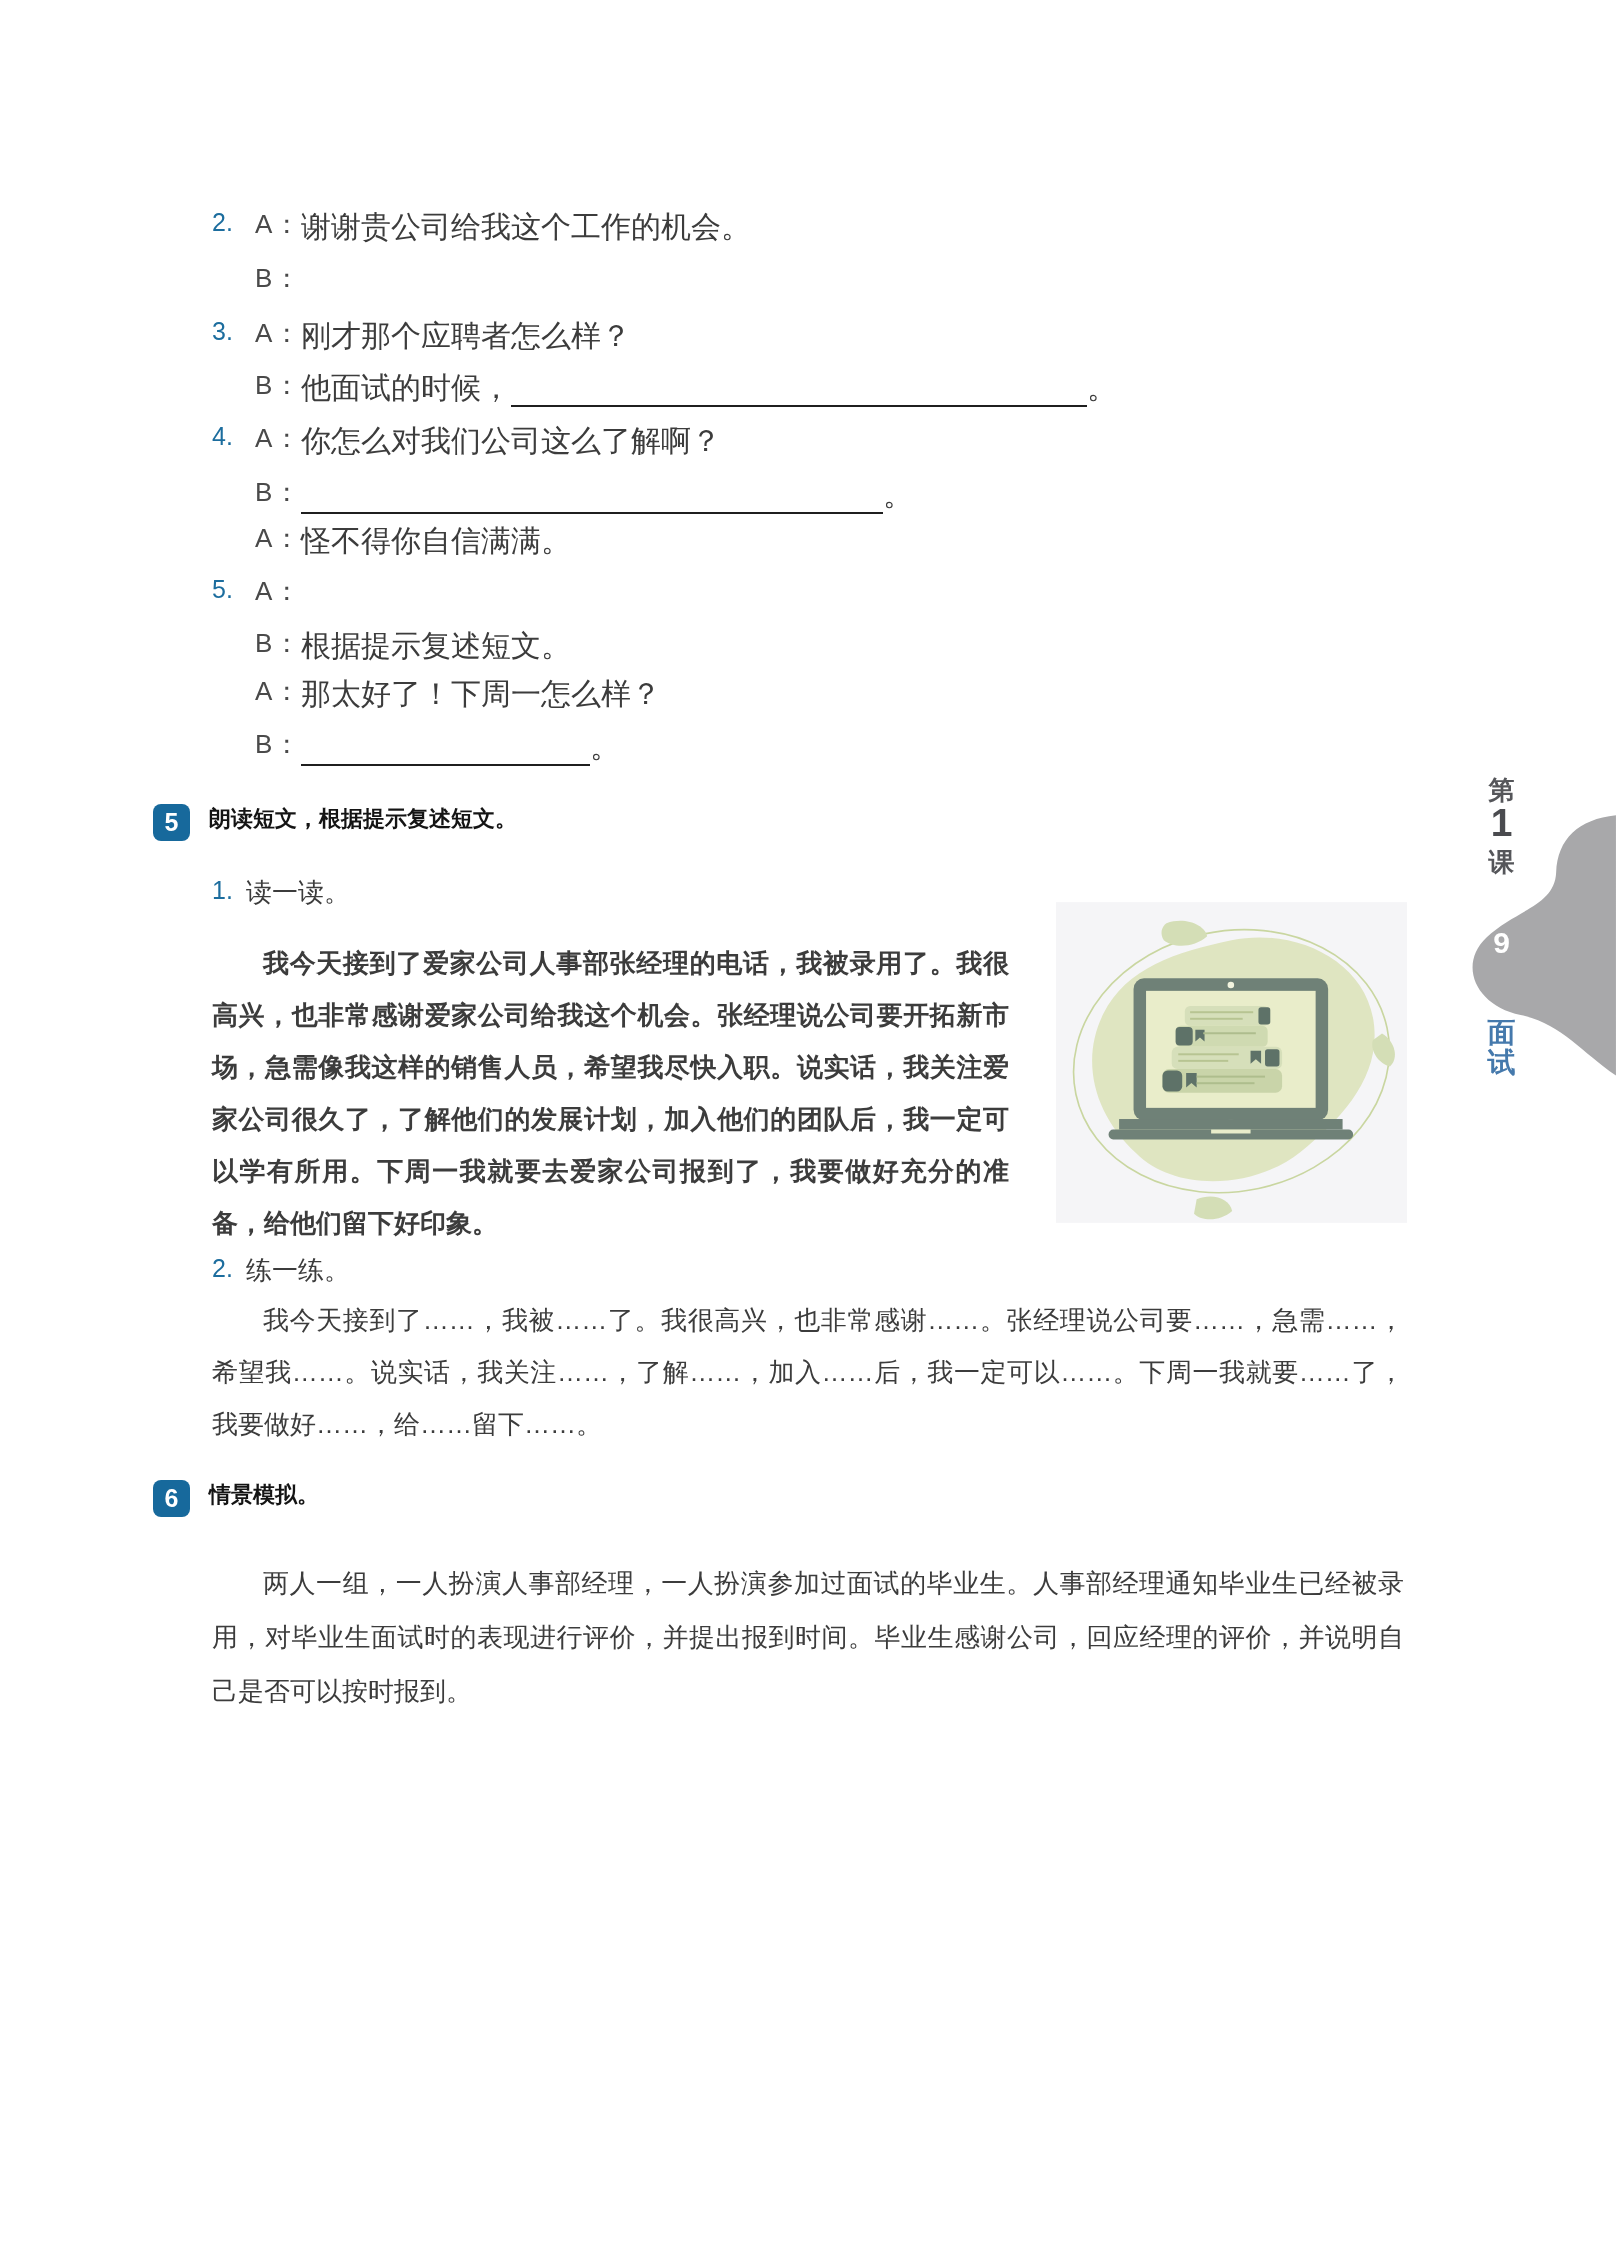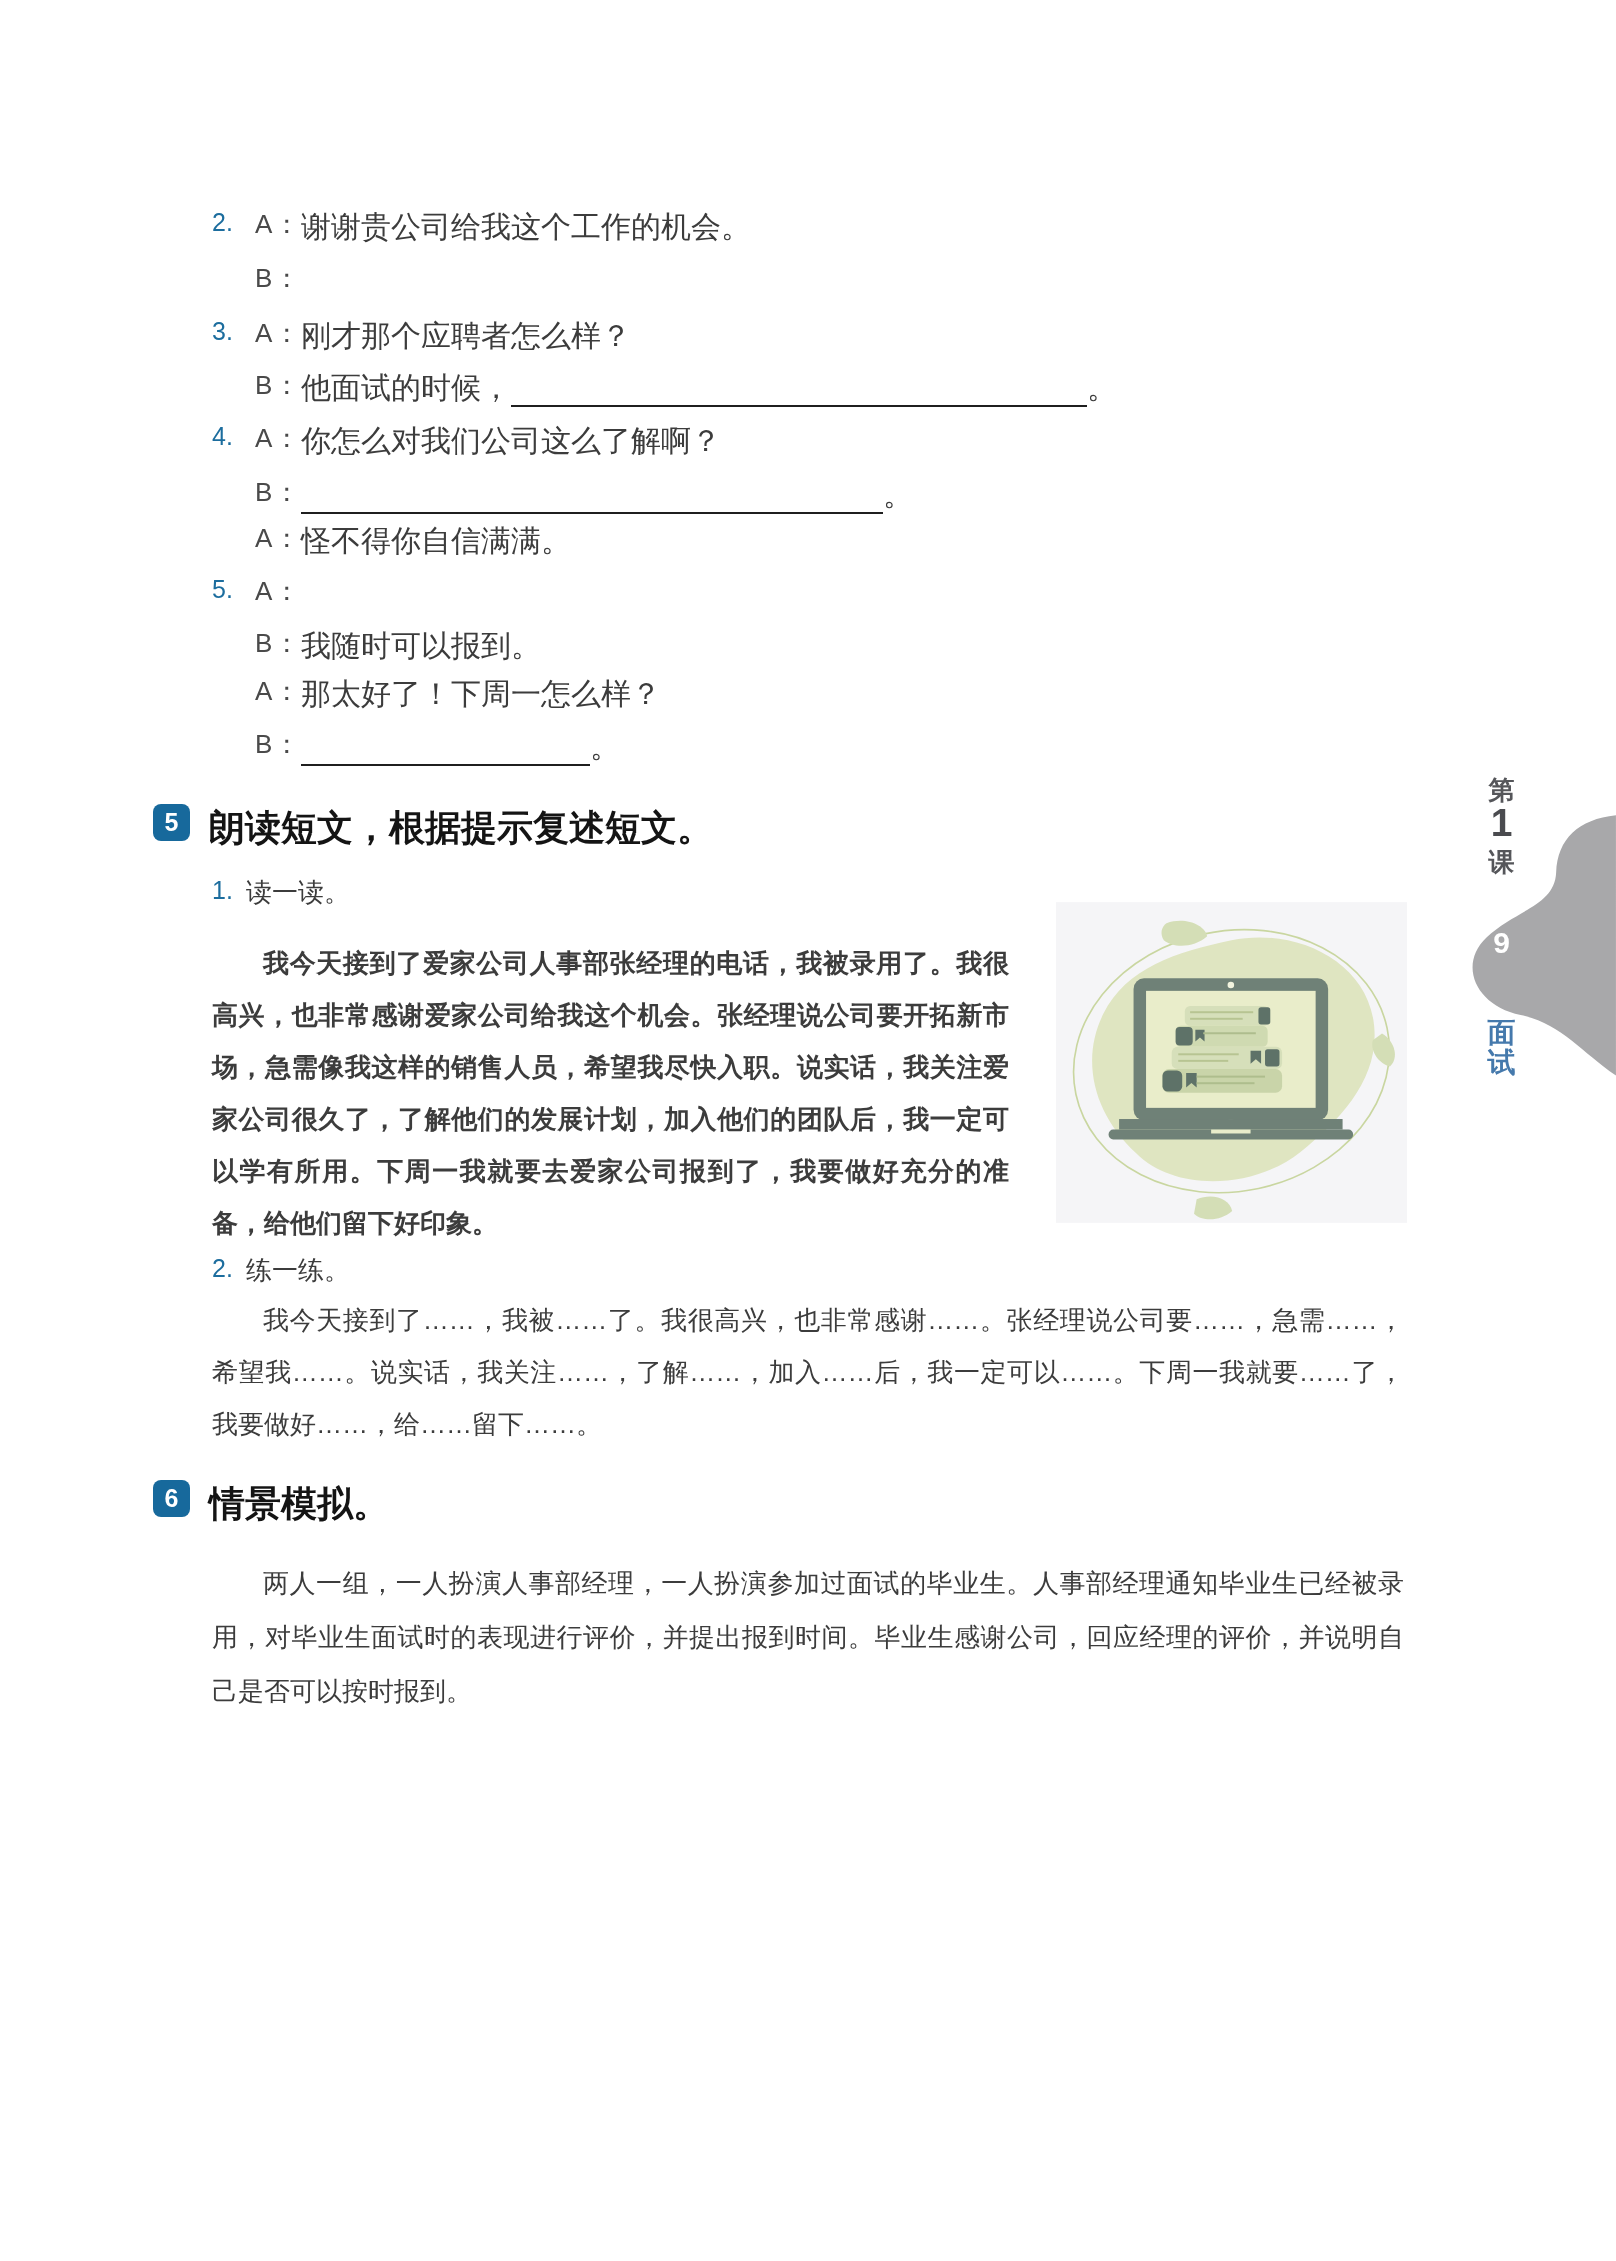--- a/index.html
+++ b/index.html
@@ -10,21 +10,21 @@
   }
   
   .dline{position:absolute;left:0;width:1616px;height:39px;white-space:nowrap;}
   .dnum{position:absolute;left:212px;top:1.3px;font-size:25px;color:#1c6d9e;}
   .dspk{position:absolute;left:255px;top:0;font-size:26px;color:#4a4a4a;letter-spacing:1.3px;}
   .dtxt{position:absolute;left:301px;top:0;font-size:30px;color:#3c3c3c;}
   .blank{display:inline-block;border-bottom:2px solid #1f1f1f;height:32px;vertical-align:-9.2px;}
   
   .badge{position:absolute;width:37px;height:37px;border-radius:8px;background:#17699c;
          color:#ffffff;font-size:25px;font-weight:bold;text-align:center;line-height:37px;}
-  .stitle{position:absolute;left:209px;font-size:36px;font-weight:bold;color:#141414;}
+  .stitle{position:absolute;left:209px;font-size:22px;font-weight:bold;color:#141414;}
   .stepnum{position:absolute;left:212px;font-size:25px;color:#1c6d9e;}
   .steplabel{position:absolute;left:246px;font-size:26px;color:#3c3c3c;}
   .para{position:absolute;left:212px;font-size:26px;line-height:52px;color:#3c3c3c;
         text-align:justify;text-justify:inter-character;}
   .p-passage{top:937px;width:797px;text-indent:51px;font-weight:bold;}
   .p-practice{top:1294px;width:1192px;text-indent:51px;}
   .p-scene{top:1556px;width:1192px;text-indent:51px;line-height:54px;}
   
   .side-ch{position:absolute;left:1472px;width:59px;text-align:center;font-weight:bold;color:#55565a;}
   .side-blob{position:absolute;left:1447px;top:810px;}
@@ -75,21 +75,21 @@
   <span class="dtxt">怪不得你自信满满。</span>
 </div>
 
 <div class="dline" style="top:574px">
   <span class="dnum">5.</span>
   <span class="dspk">A：</span>
 </div>
 
 <div class="dline" style="top:626px">
   <span class="dspk">B：</span>
-  <span class="dtxt">我随时可以报到。</span>
+  <span class="dtxt">根据提示复述短文。</span>
 </div>
 
 <div class="dline" style="top:674px">
   <span class="dspk">A：</span>
   <span class="dtxt">那太好了！下周一怎么样？</span>
 </div>
 
 <div class="dline" style="top:727px">
   <span class="dspk">B：</span>
   <span class="dtxt"><span class="blank" style="width:289px"></span><span>。</span></span>

